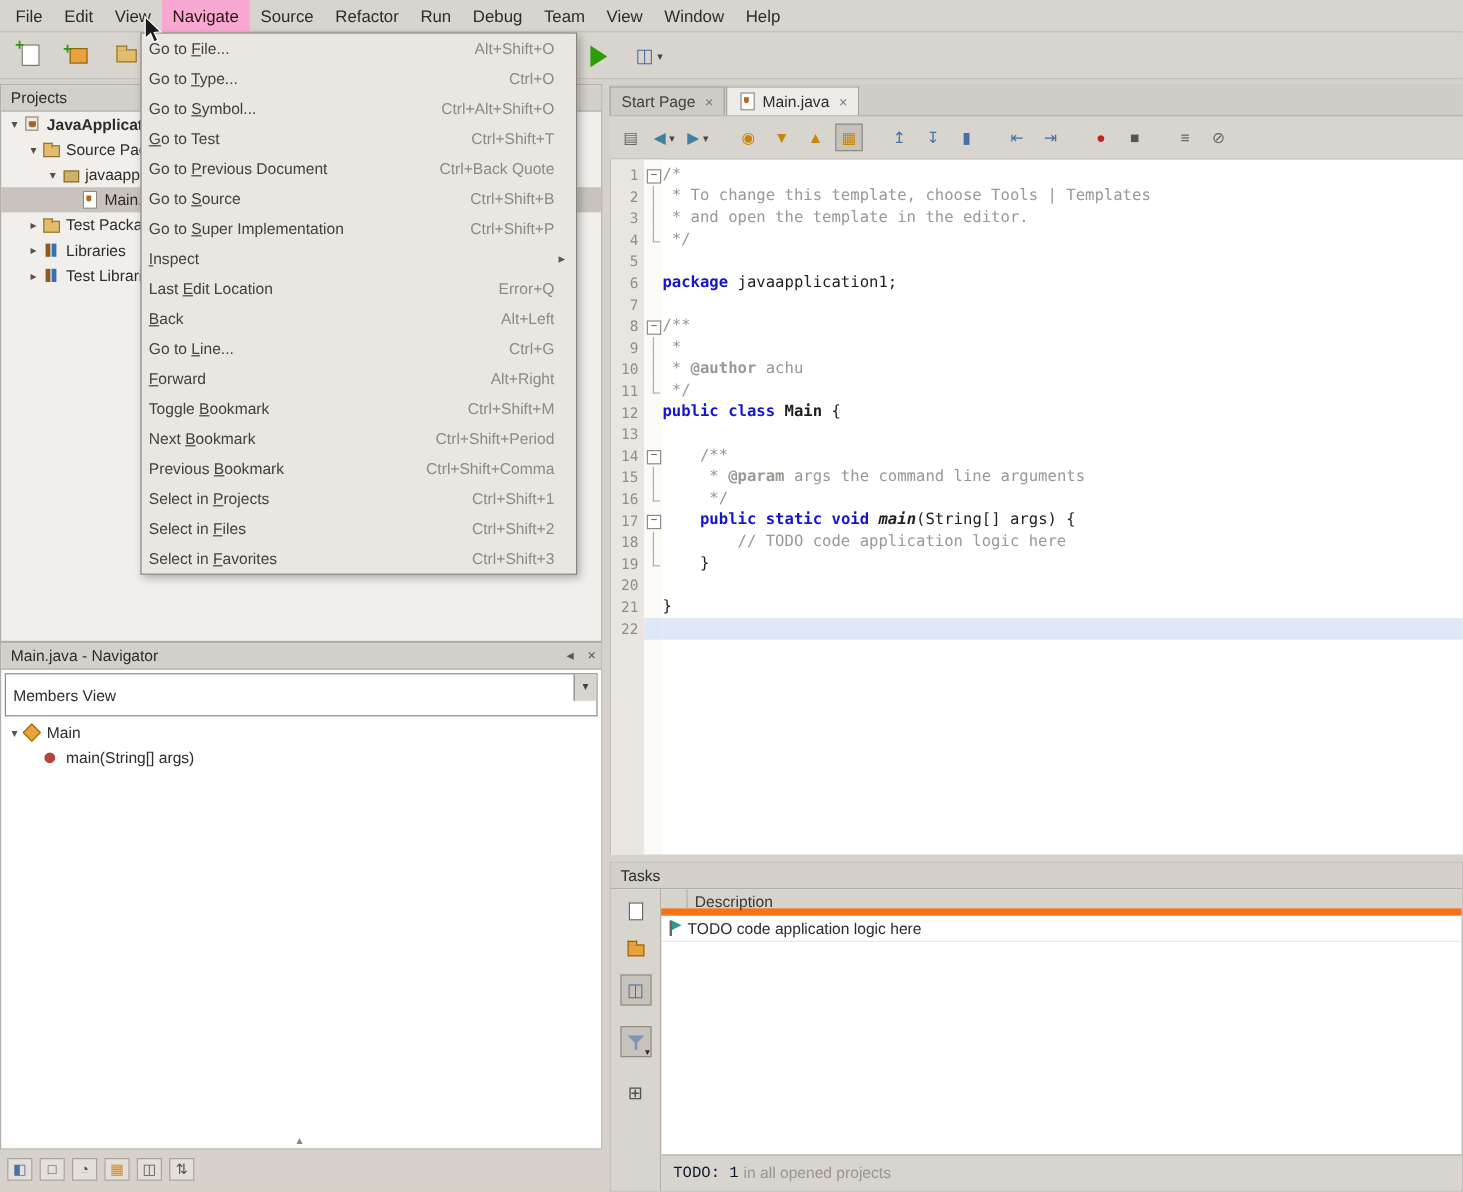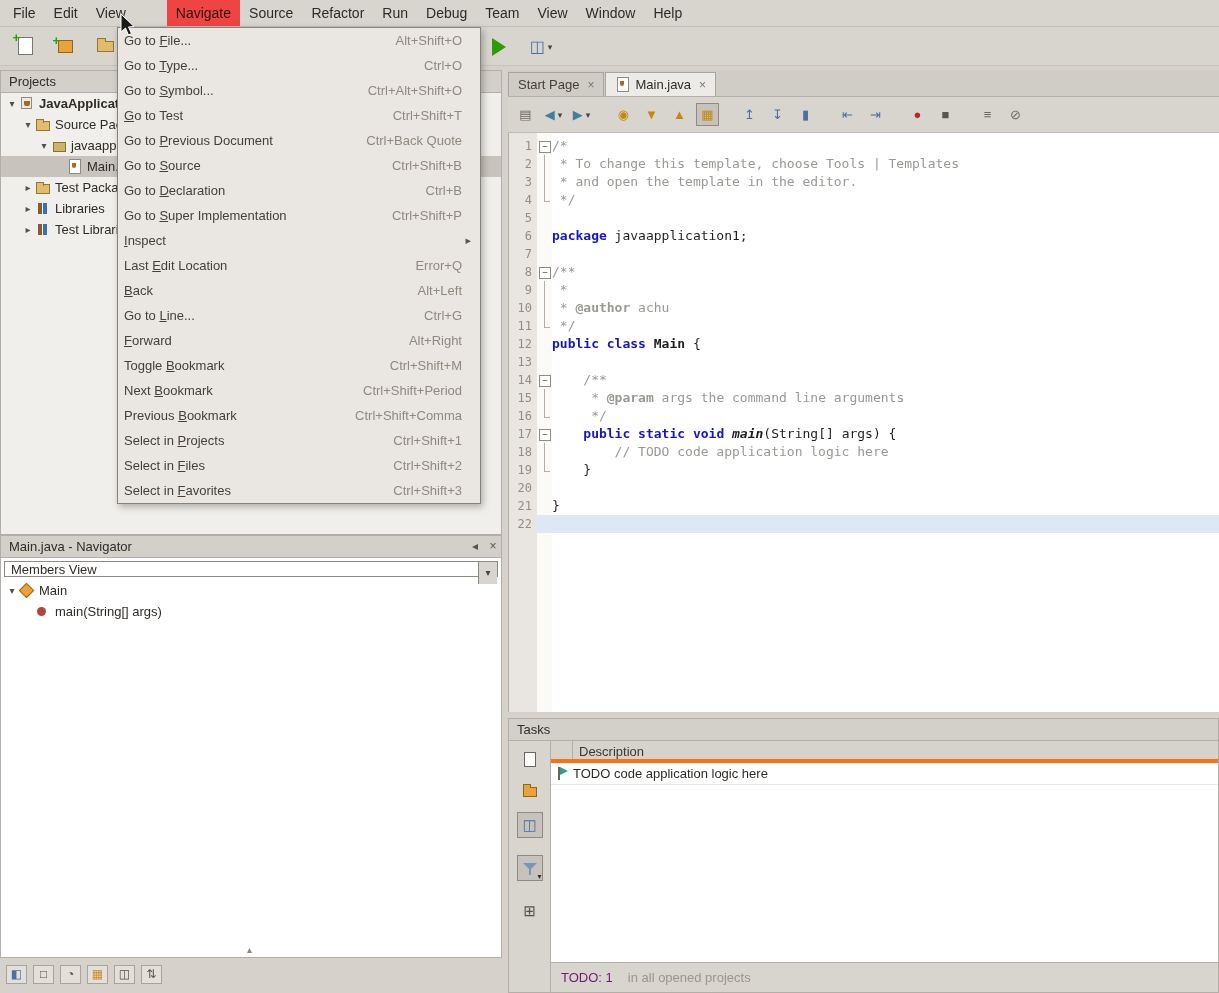--- a/index.html
+++ b/index.html
@@ -4,21 +4,21 @@
 <style>
   * { margin:0; padding:0; box-sizing:border-box; }
   html,body { width:1219px; height:993px; }
   body { font-family:"Liberation Sans", sans-serif; background:#d6d2cb; position:relative; overflow:hidden; }
   u { text-decoration:underline; }
 
   
   #menubar { position:absolute; top:0; left:0; width:1219px; height:27px; background:#d8d4ce;
              border-bottom:1px solid #c2beb8; display:flex; align-items:stretch; padding-left:4px; z-index:10; }
   .mb-item { padding:0 9px; font-size:14px; color:#2f2b27; line-height:26px; }
-  .mb-item.active { background:#ef4444; color:#2b1507;margin-left:32px; }
+  .mb-item.active { background:#f9a8d4; color:#2b1507; }
 
   
   #main-toolbar { position:absolute; top:27px; left:0; width:1219px; height:39px; background:#d8d4ce;
                   border-bottom:1px solid #c6c2bc; display:flex; align-items:center; }
   #main-toolbar-left { display:flex; align-items:center; gap:14px; padding-left:12px; }
   #main-toolbar-right { position:absolute; left:486px; top:0; height:39px; display:flex; align-items:center; gap:16px; }
   .tbtn { width:26px; height:26px; display:flex; align-items:center; justify-content:center; position:relative; }
   .new-file-icon { width:15px; height:18px; background:#fff; border:1px solid #7a756e; position:relative; }
   .new-file-icon::after { content:"+"; position:absolute; left:-6px; top:-8px; color:#2f9b07; font-weight:bold; font-size:13px; }
   .new-project-icon { width:15px; height:13px; background:#e8a33d; border:1px solid #96660f; position:relative; }
@@ -57,21 +57,21 @@
   .package-icon::before { content:""; position:absolute; left:2px; top:4px; width:11px; height:8px; background:#cfb26a; border:1px solid #8a7030; }
   .java-file-icon::before { content:""; position:absolute; left:2px; top:0; width:10px; height:13px; background:#fff; border:1px solid #8f8a82; }
   .java-file-icon::after { content:""; position:absolute; left:5px; top:4px; width:4px; height:5px; background:#b5651d; border-radius:0 0 2px 2px; }
   .libraries-icon::before { content:""; position:absolute; left:3px; top:2px; width:4px; height:11px; background:#8a5a2a; }
   .libraries-icon::after { content:""; position:absolute; left:8px; top:2px; width:4px; height:11px; background:#3a6fb0; }
   .class-icon::before { content:""; position:absolute; left:2px; top:2px; width:9px; height:9px; background:#e8a33d; border:1px solid #a06a10; transform:rotate(45deg); }
   .method-icon::before { content:""; position:absolute; left:2px; top:3px; width:9px; height:9px; border-radius:50%; background:#b5443a; }
 
   
   #navigator-panel { position:absolute; top:535px; left:0; width:502px; height:423px; background:#fff; border:1px solid #b3aea7; }
-  #navigator-combo { margin:3px; height:16px; border:1px solid #8f8a82; background:#fff; display:flex;
+  #navigator-combo { margin:3px; height:36px; border:1px solid #8f8a82; background:#fff; display:flex;
                      align-items:center; font-size:13px; color:#2f2b27; padding-left:6px; position:relative; }
   #navigator-combo .combo-arrow { position:absolute; right:0; top:0; width:19px; height:22px; background:#d8d4ce;
                                   border-left:1px solid #8f8a82; text-align:center; line-height:22px; font-size:10px; color:#4a453f; }
   #navigator-hint { position:absolute; left:246px; top:408px; color:#8a857e; font-size:10px; }
 
   
   #bottom-icons { position:absolute; top:962px; left:0; width:502px; height:24px; display:flex; gap:6px;
                   align-items:center; padding-left:6px; }
   .small-icon { width:21px; height:19px; border:1px solid #a8a39c; background:#e3e0da; font-size:12px;
                 color:#55514a; display:flex; align-items:center; justify-content:center; }
@@ -129,33 +129,33 @@
   .opened-projects-icon { width:14px; height:10px; background:#e8a33d; border:1px solid #96660f; position:relative; }
   .opened-projects-icon::before { content:""; position:absolute; left:-1px; top:-4px; width:6px; height:3px; background:#e8a33d; border:1px solid #96660f; border-bottom:none; }
   .all-projects-icon::before { content:"◫"; font-size:15px; color:#4a6fa5; }
   .filter-icon { width:14px; height:13px; position:relative; }
   .filter-icon::before { content:""; position:absolute; left:0; top:1px; border-left:7px solid transparent;
                          border-right:7px solid transparent; border-top:7px solid #7a95b8; }
   .filter-icon::after { content:""; position:absolute; left:6px; top:7px; width:2px; height:6px; background:#7a95b8; }
   .group-icon::before { content:"⊞"; font-size:15px; color:#55514a; }
   .dd-mini { position:absolute; right:0; bottom:-1px; font-size:8px; color:#2f2b27; }
   #tasks-table { flex:1; display:flex; flex-direction:column; position:relative; }
-  .t-header { height:22px; display:flex; background:#d6d2cc; border-bottom:4px solid #f97316; }
+  .t-header { height:22px; display:flex; background:#d6d2cc; border-bottom:6px solid #f97316; }
   .t-h-icon { width:22px; border-right:1px solid #b3aea7; }
   .t-h-desc { flex:1; font-size:13px; color:#3c3832; line-height:21px; padding-left:6px; }
   .t-row { height:22px; display:flex; align-items:center; border-bottom:1px solid #ebe8e3; font-size:13px; color:#2f2b27; }
   .t-r-icon { width:22px; display:flex; justify-content:center; }
   .todo-flag-icon { width:11px; height:13px; position:relative; }
   .todo-flag-icon::before { content:""; position:absolute; left:1px; top:0; width:2px; height:13px; background:#6a665f; }
   .todo-flag-icon::after { content:""; position:absolute; left:3px; top:0; border-top:4px solid transparent;
                            border-bottom:4px solid transparent; border-left:8px solid #2f9b8a; }
   #tasks-status { position:absolute; bottom:0; left:0; right:0; height:30px; background:#d8d4ce;
                   border-top:1px solid #b3aea7; display:flex; align-items:center; padding-left:10px; font-size:13px; }
-  #tasks-status .count { color:#701a75; }
-  #tasks-status .scope { color:#9b958d; margin-left:15px; }
+  #tasks-status .count { color:#0f172a;font-family:Liberation Mono, monospace; }
+  #tasks-status .scope { color:#9b958d; margin-left:4px; }
 
   #mouse-cursor { position:absolute; left:119px; top:13px; z-index:100; }
 </style>
 </head>
 <body>
 
 <div id="menubar">
     <div class="mb-item">File</div>
     <div class="mb-item">Edit</div>
     <div class="mb-item">View</div>
@@ -511,24 +511,20 @@
     </div>
     <div class="menu-item">
       <span class="mi-label">Go to <u>P</u>revious Document</span>
       <span class="mi-shortcut">Ctrl+Back Quote</span>
     </div>
     <div class="menu-item">
       <span class="mi-label">Go to <u>S</u>ource</span>
       <span class="mi-shortcut">Ctrl+Shift+B</span>
     </div>
     <div class="menu-item">
-      <span class="mi-label">Go to <u>D</u>eclaration</span>
-      <span class="mi-shortcut">Ctrl+B</span>
-    </div>
-    <div class="menu-item">
       <span class="mi-label">Go to <u>S</u>uper Implementation</span>
       <span class="mi-shortcut">Ctrl+Shift+P</span>
     </div>
     <div class="menu-item">
       <span class="mi-label"><u>I</u>nspect</span>
       <span class="mi-shortcut"></span>
       <span class="mi-arrow">▸</span>
     </div>
     <div class="menu-item">
       <span class="mi-label">Last <u>E</u>dit Location</span>

